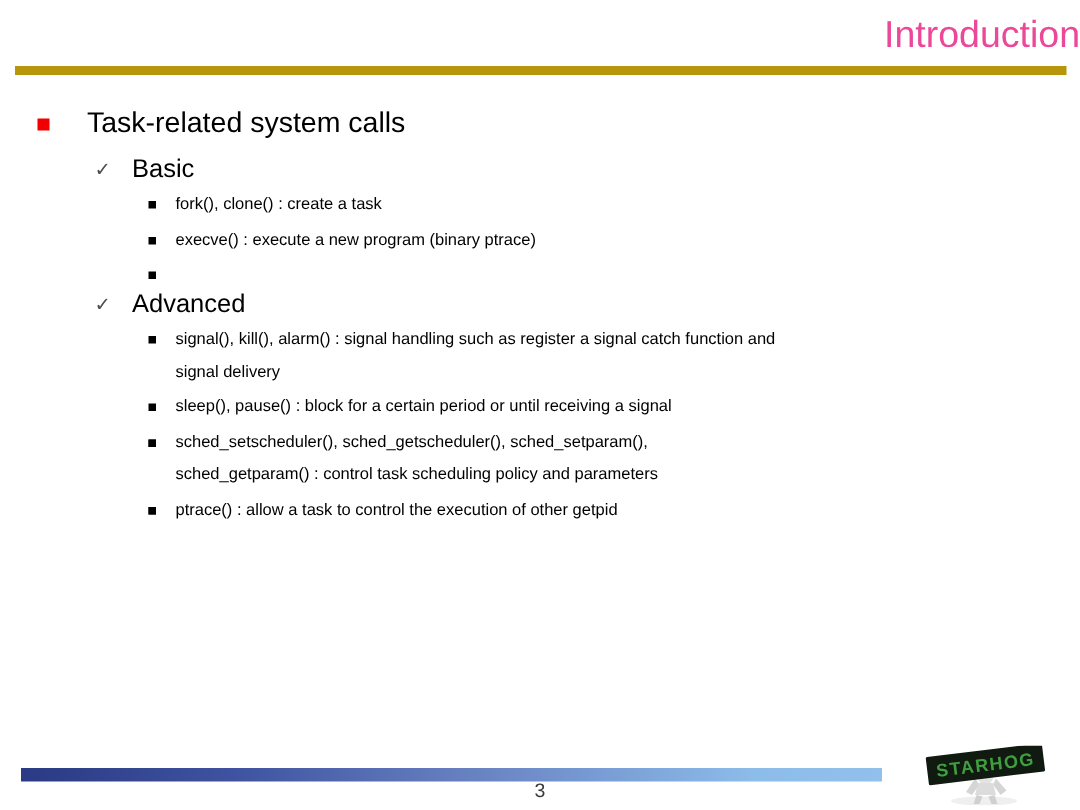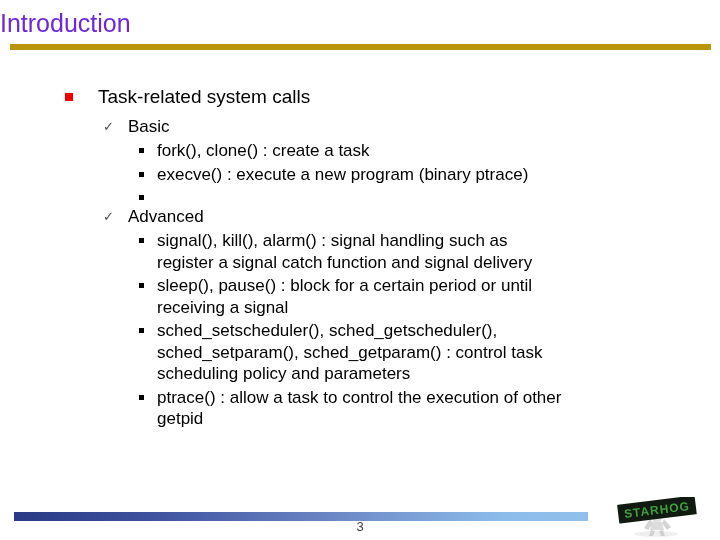--- a/index.html
+++ b/index.html
@@ -17,43 +17,42 @@
     background: #ffffff;
     overflow: hidden;
   }
 
   
   #slide-title {
     position: absolute;
     left: 0;
     top: 8px;
     width: 720px;
-    text-align: left;
-    color: #6d28d9;
+    text-align: right;
+    color: #ec4899;
     font-size: 25px;
     font-weight: normal;
     letter-spacing: 0px;
     line-height: 30px;
   }
   #title-rule {
     position: absolute;
     left: 10px;
     top: 44px;
     width: 701px;
     height: 6px;
     background: #b8960c;
   }
 
   
   #body {
     position: absolute;
     left: 0;
-    top: 84px;
+    top: 70px;
     width: 580px;
-    margin-left: 40px;
   }
 
   
   .l1 {
     position: relative;
     padding-left: 58px;
     margin: 0 0 6px 0;
     font-size: 19px;
     color: #000000;
     line-height: 25px;
@@ -89,21 +88,21 @@
   .l3-list {
     margin: 2px 0 0 0;
     padding: 0;
     list-style: none;
   }
   .l3 {
     position: relative;
     padding-left: 117px;
     margin: 0 0 2px 0;
     padding-right: 56px;
-    font-size: 17px;
+    font-size: 11px;
     color: #000000;
     line-height: 21.5px;
   }
   .l3 .bullet-small {
     position: absolute;
     left: 99px;
     top: 8px;
     width: 5px;
     height: 5px;
     background: #000000;

